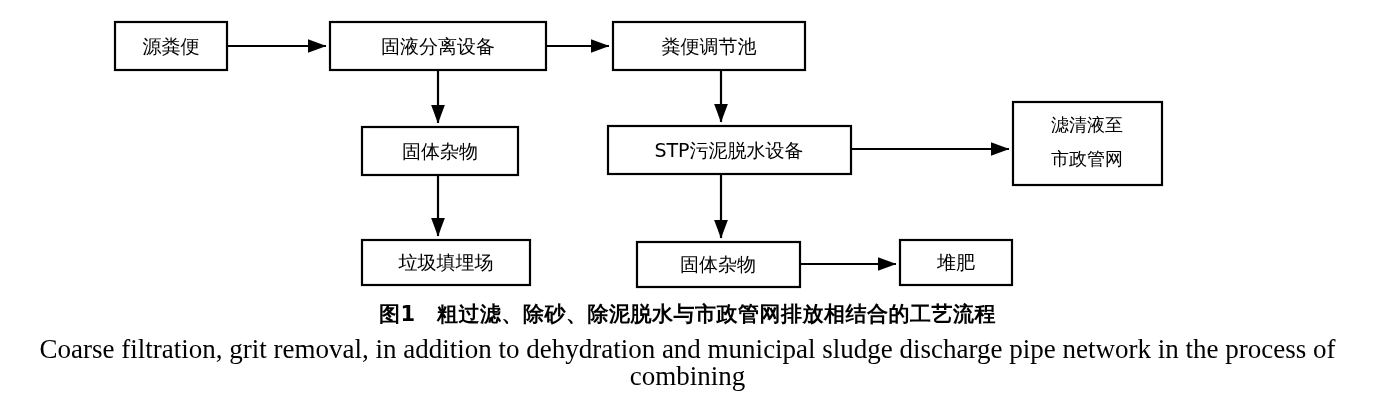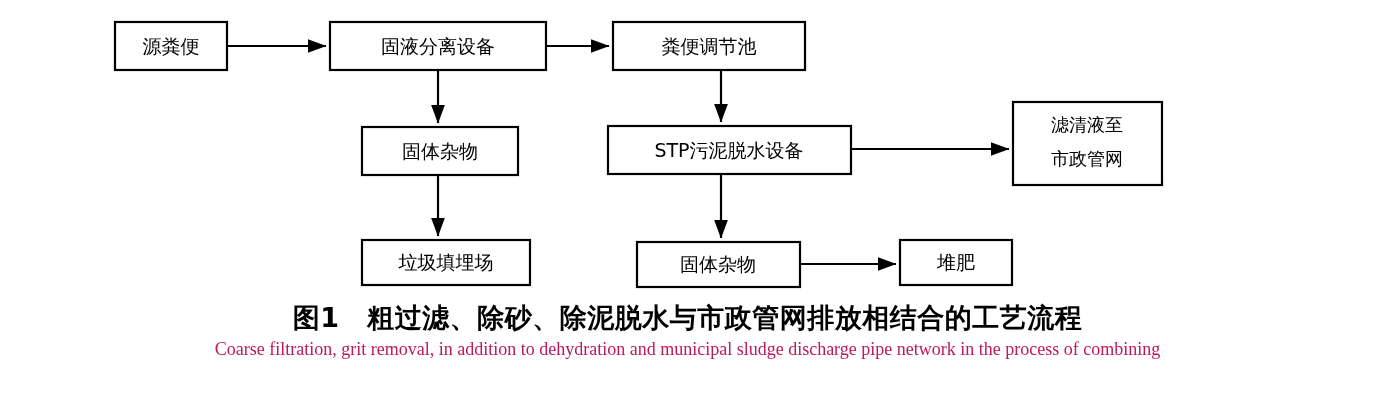--- a/index.html
+++ b/index.html
@@ -46,31 +46,31 @@
   }
   .caption-block {
     position: absolute;
     left: 0;
     width: 1375px;
     text-align: center;
   }
   #caption-cn {
     top: 300px;
     font-family: "DejaVu Sans", sans-serif;
-    font-size: 27px;
+    font-size: 21px;
     font-weight: bold;
     letter-spacing: 0.5px;
     color: #000000;
   }
   #caption-en {
     top: 336px;
     font-family: "Liberation Serif", serif;
-    font-size: 18px;
+    font-size: 27px;
     line-height: 27px;
-    color: #be185d;
+    color: #000000;
     padding: 0 8px;
     box-sizing: border-box;
   }
 </style>
 </head>
 <body>
 
 <div id="figure-root">
 
   <svg id="flow-svg" width="1375" height="300" viewBox="0 0 1375 300">

